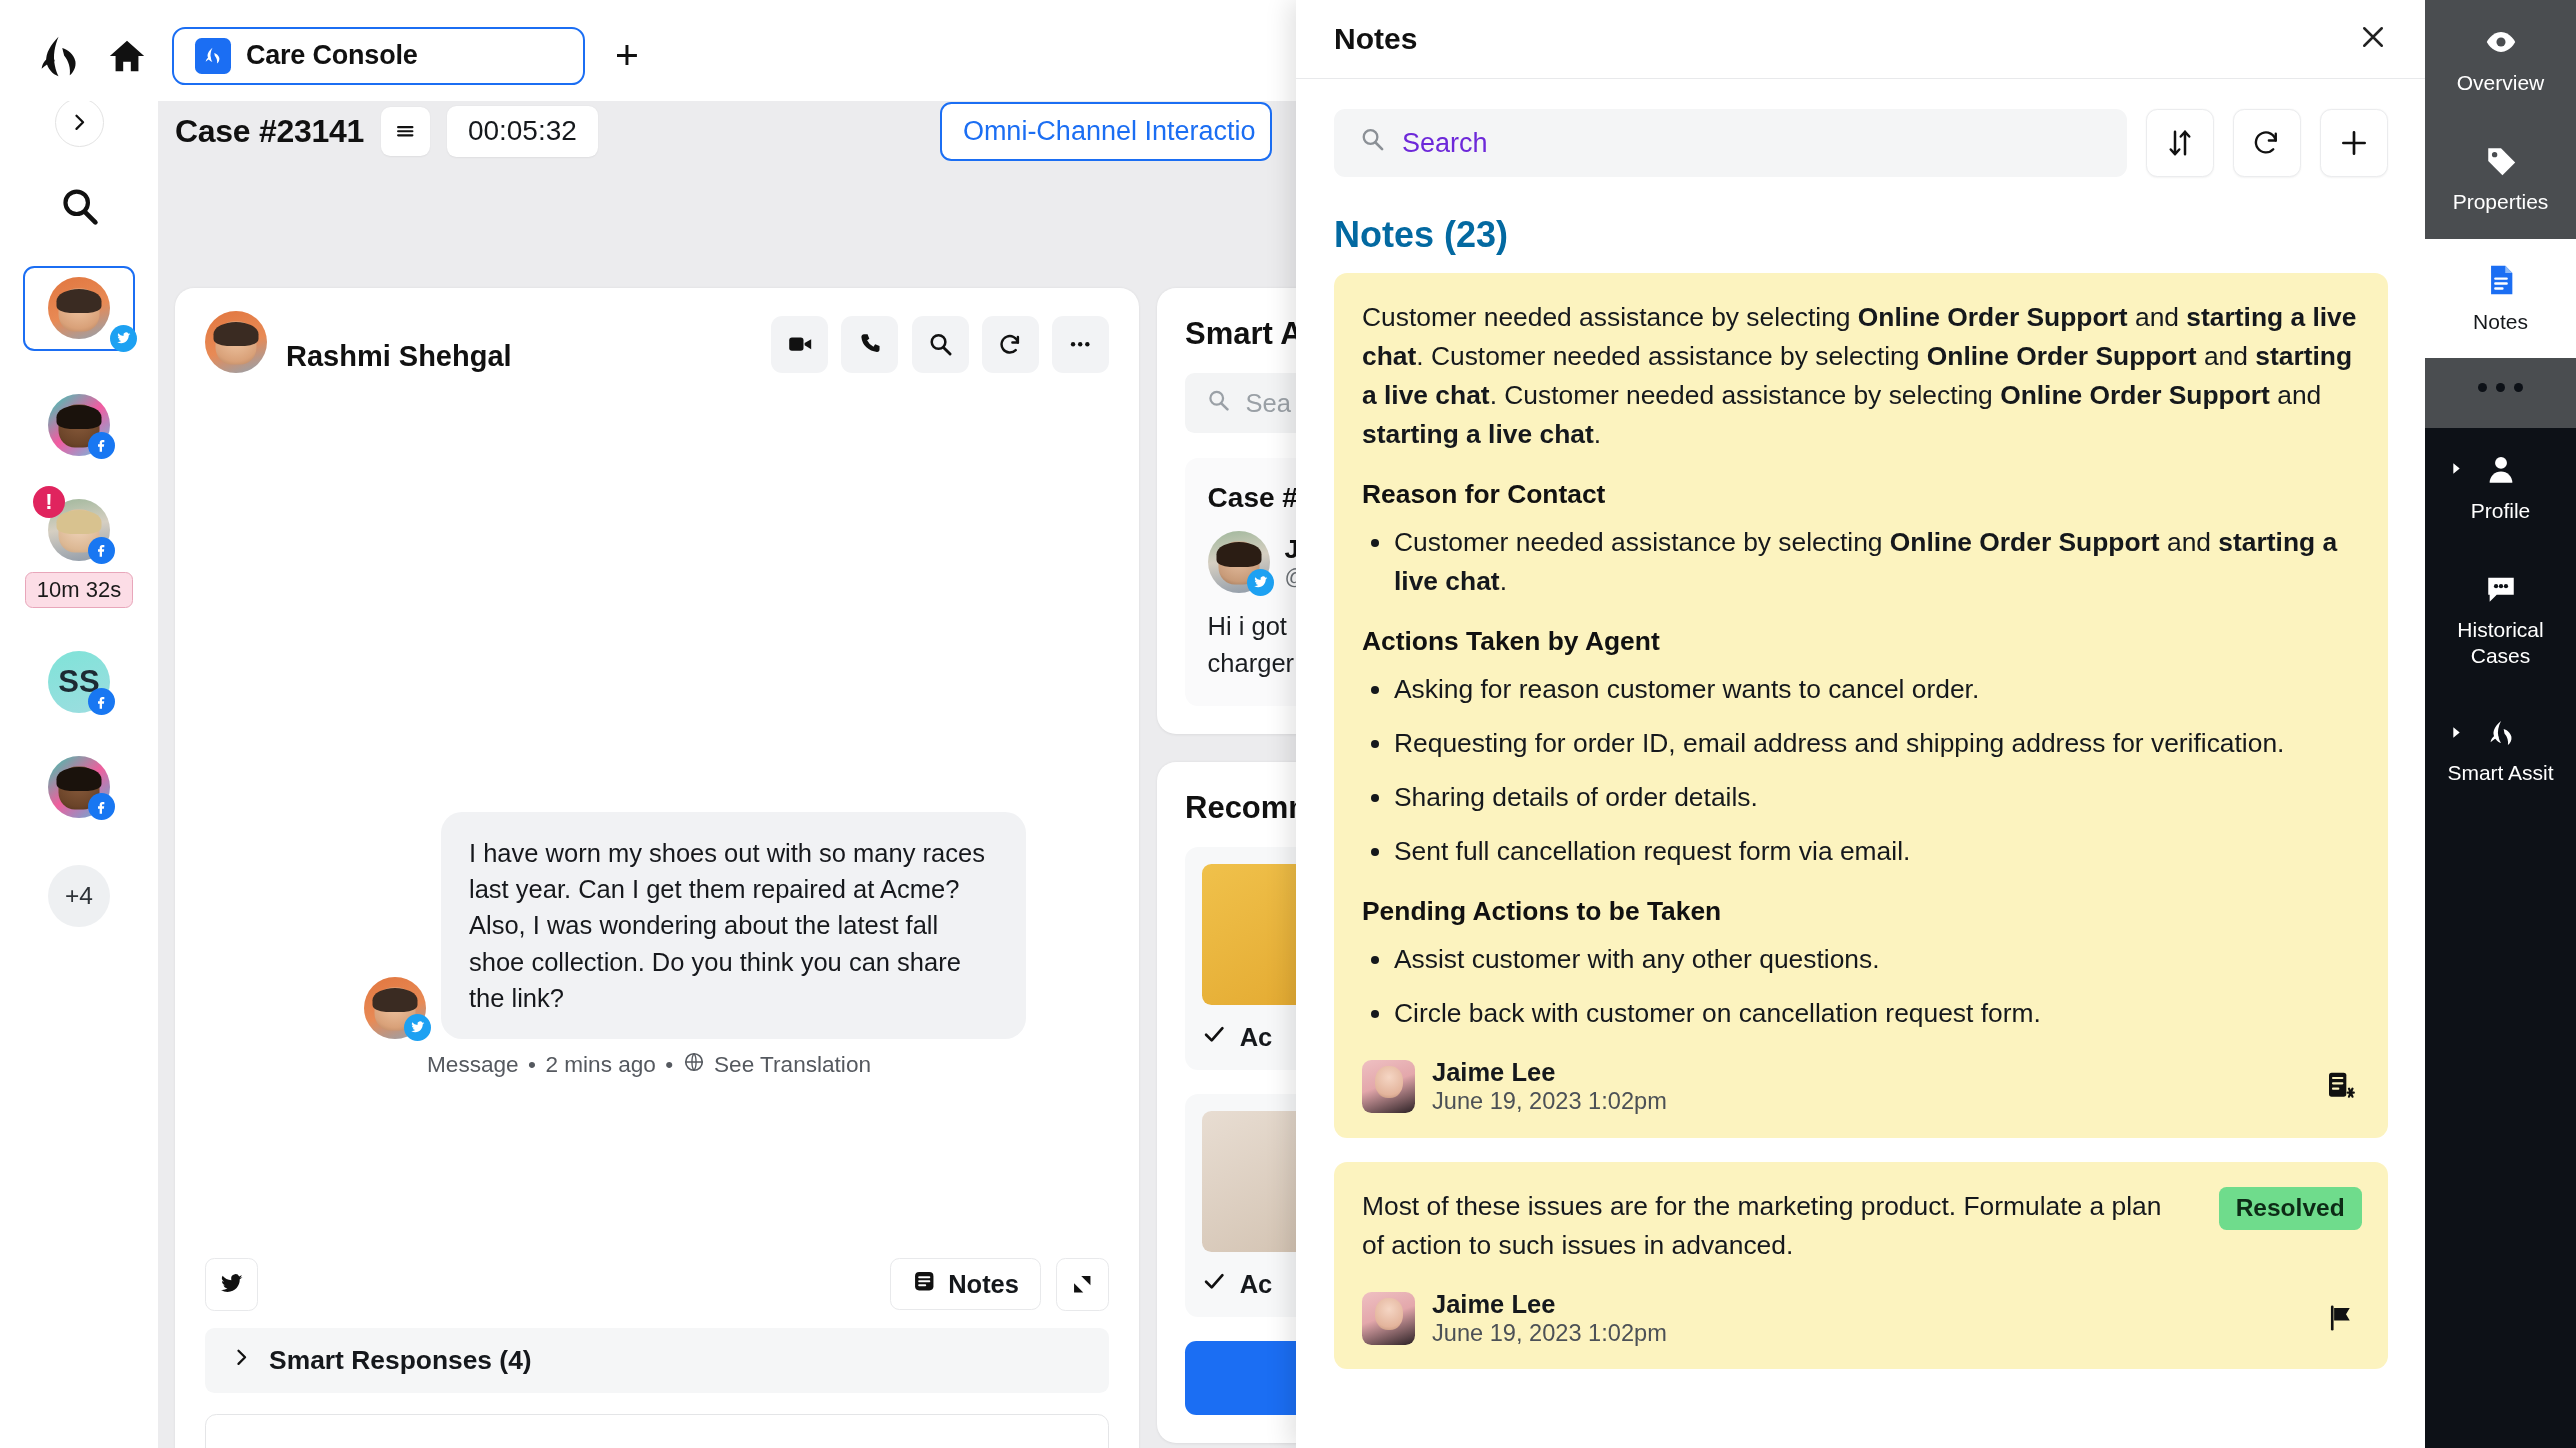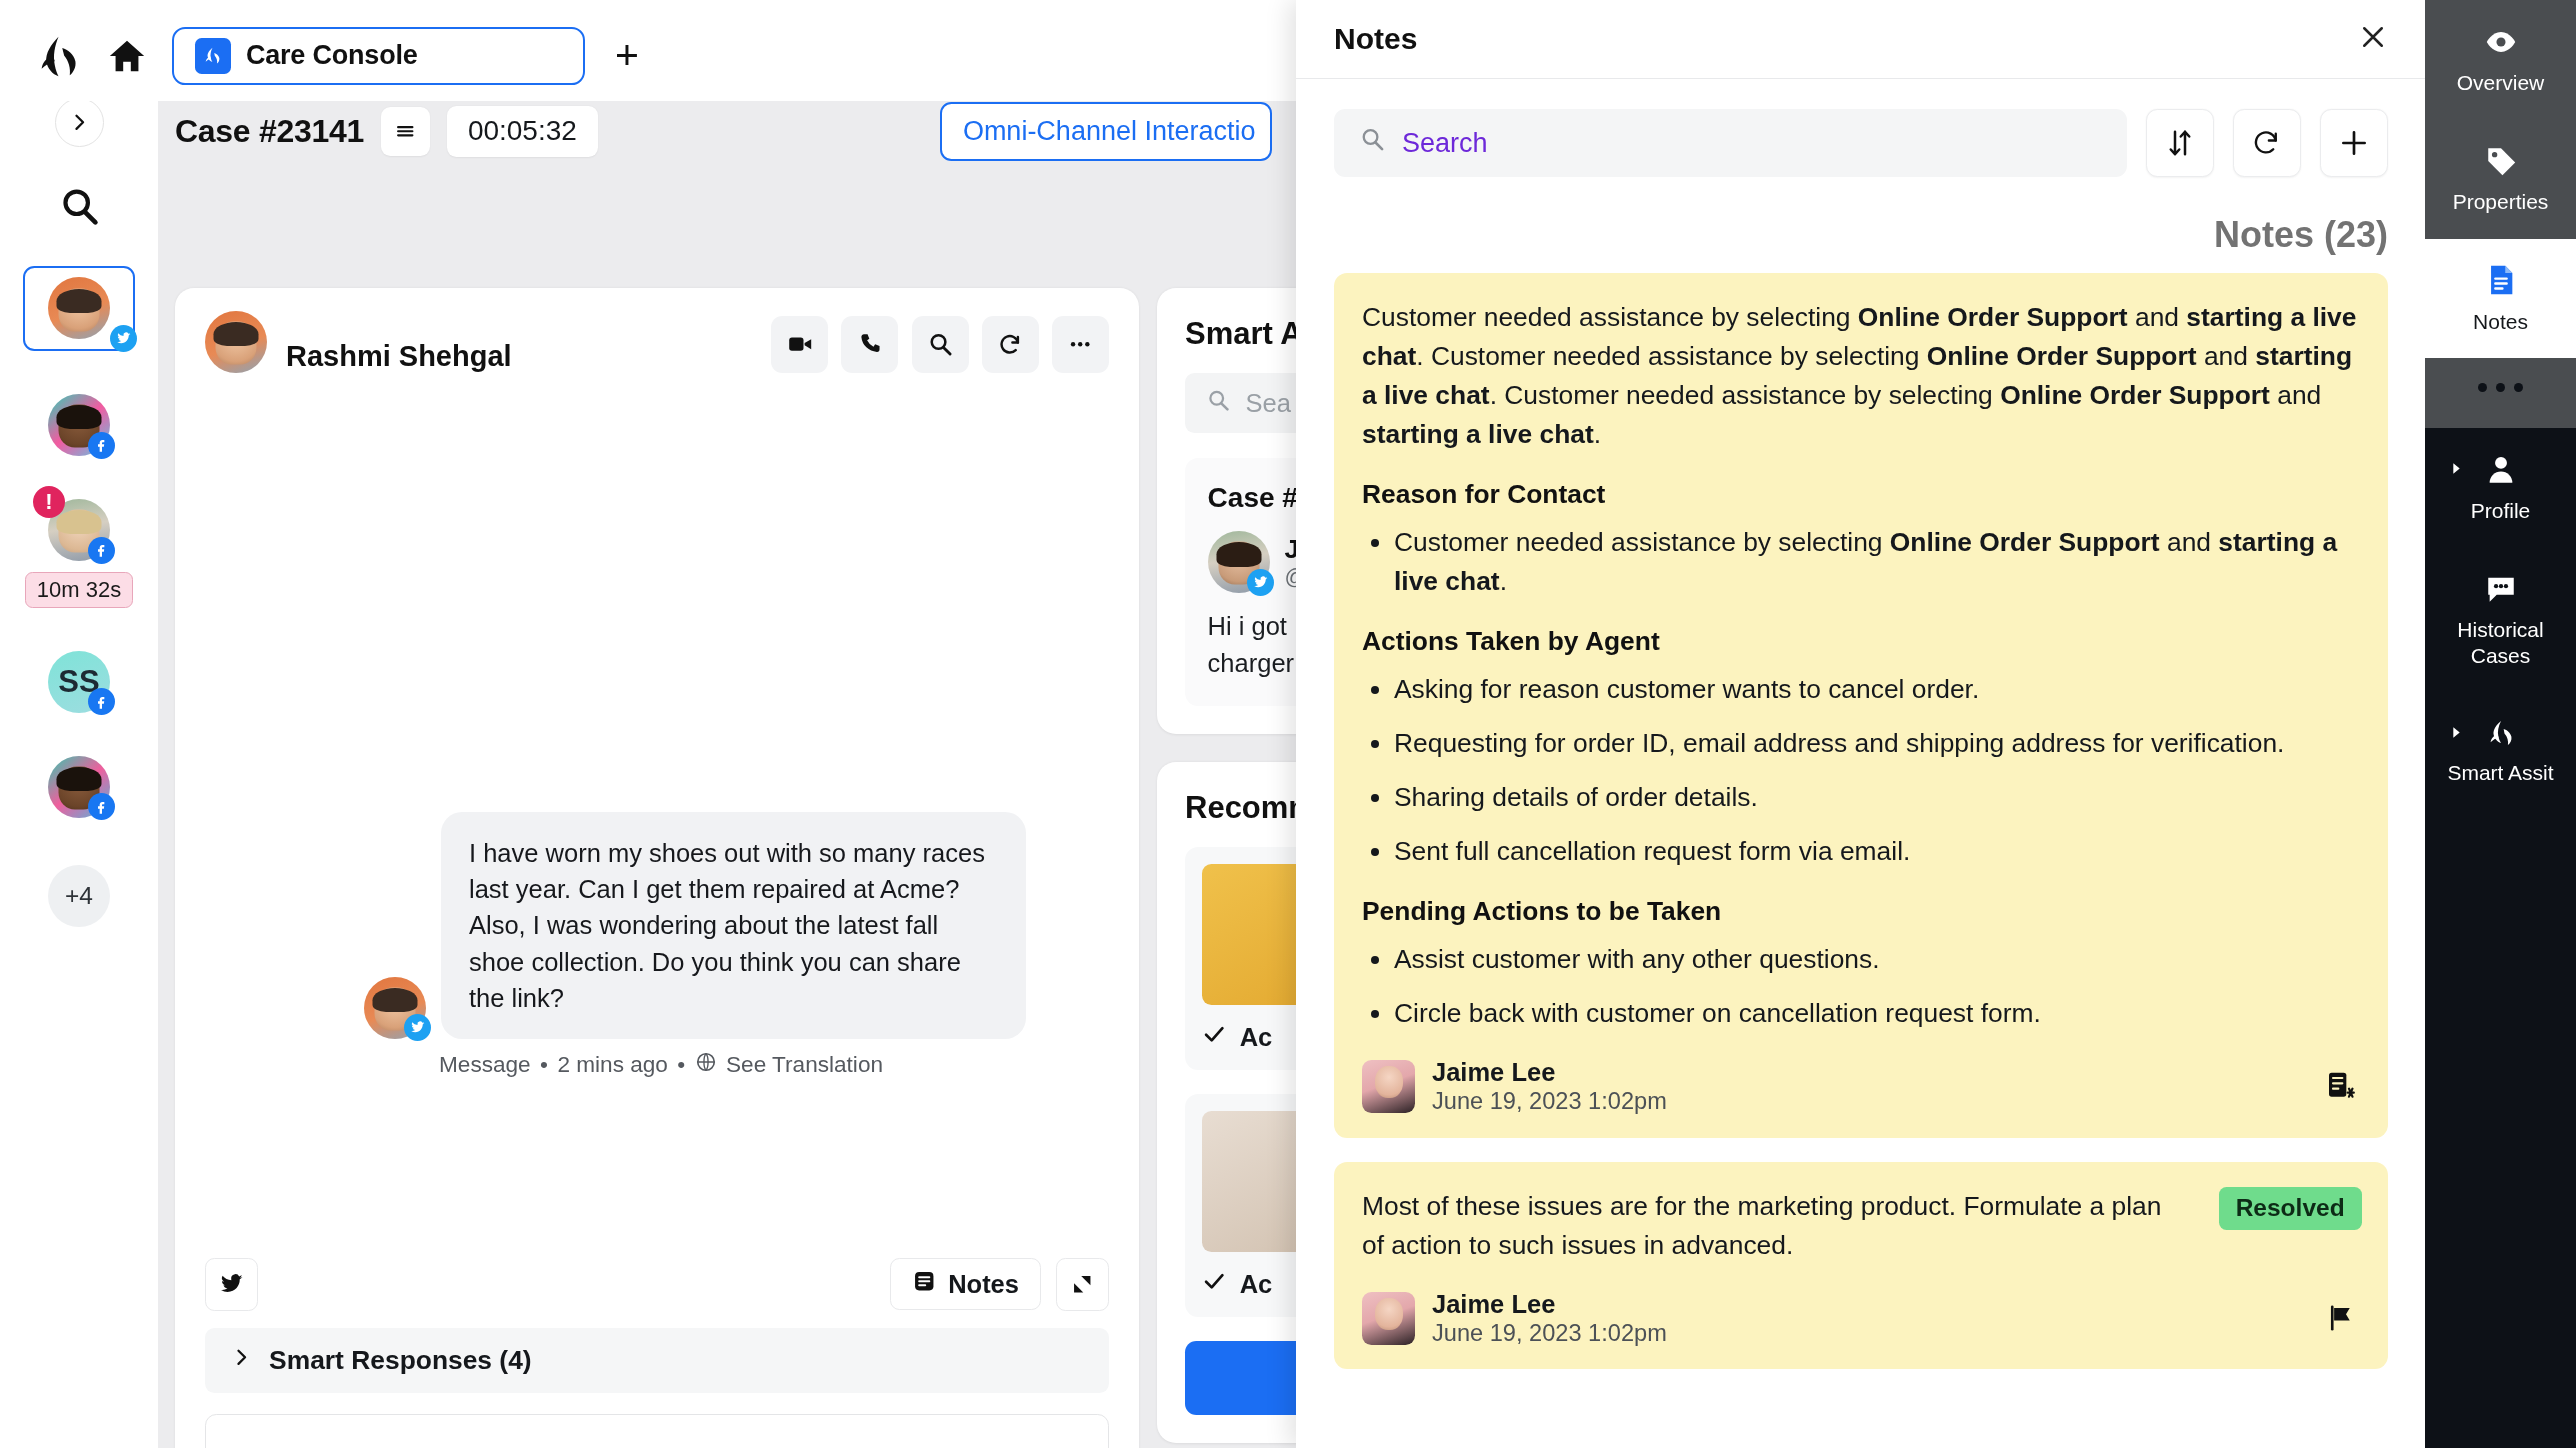--- a/index.html
+++ b/index.html
@@ -126,21 +126,21 @@
   .msg-row {
     position: absolute; left: 189px; right: 38px; bottom: 219px;
     display: flex; align-items: flex-end; gap: 15px;
   }
   .msg-avatar { position: relative; flex: none; }
   .bubble {
     background: #f1f2f4; border-radius: 21px; padding: 22.6px 28px;
     font-size: 25.5px; line-height: 1.42; color: #16181c; max-width: 585px;
   }
   .msg-meta {
-    position: absolute; left: 264px; bottom: 179px; font-size: 22.6px; color: #55595f;
+    position: absolute; left: 252px; bottom: 179px; font-size: 22.6px; color: #55595f;
     display: flex; align-items: center; gap: 9.4px;
   }
   .convo-foot { padding: 0 30px 9.4px 30px; }
   .foot-row { display: flex; align-items: center; margin-bottom: 17px; }
   .foot-sq {
     width: 53px; height: 53px; border-radius: 9.4px; border: 1.4px solid #e8e9eb;
     background:#fff; display: flex; align-items: center; justify-content: center;
   }
   .notes-btn {
     margin-left: auto; display: flex; align-items: center; gap: 11.3px;
@@ -211,21 +211,21 @@
   .np-search {
     flex: 1; height: 68px; background: #f4f5f6; border-radius: 11.3px;
     display: flex; align-items: center; gap: 17px; padding: 0 24.5px;
     font-size: 27px; color: #6d28d9;
   }
   .np-tb-btn {
     width: 68px; height: 68px; border-radius: 11.3px; background: #fff;
     border: 1.4px solid #ebecee; display: flex; align-items: center; justify-content: center;
     box-shadow: 0 0.9px 1.9px rgba(0,0,0,.05);
   }
-  .np-count { font-size: 36px; font-weight: 700; color: #737373; padding: 28px 38px 17px 38px; flex:none;text-align:right; }
+  .np-count { font-size: 36px; font-weight: 700; color: #0369a1; padding: 28px 38px 17px 38px; flex:none; }
   .np-list { flex: 1; overflow: hidden; padding: 0 38px 19px 38px; }
   .note-card {
     background: #fcf3bf; border-radius: 13.2px; padding: 24.5px 28px 22.6px 28px;
     margin-bottom: 24.5px; position: relative;
   }
   .note-card p { font-size: 26.4px; line-height: 1.48; color: #15181c; }
   .note-card h4 { font-size: 26.4px; font-weight: 700; color: #111; margin: 24.5px 0 13.2px 0; }
   .note-card ul { margin: 0 0 0 32px; }
   .note-card li { font-size: 26.4px; line-height: 1.48; color: #15181c; margin-bottom: 15px; }
   .note-foot { display: flex; align-items: center; gap: 17px; margin-top: 24.5px; }

